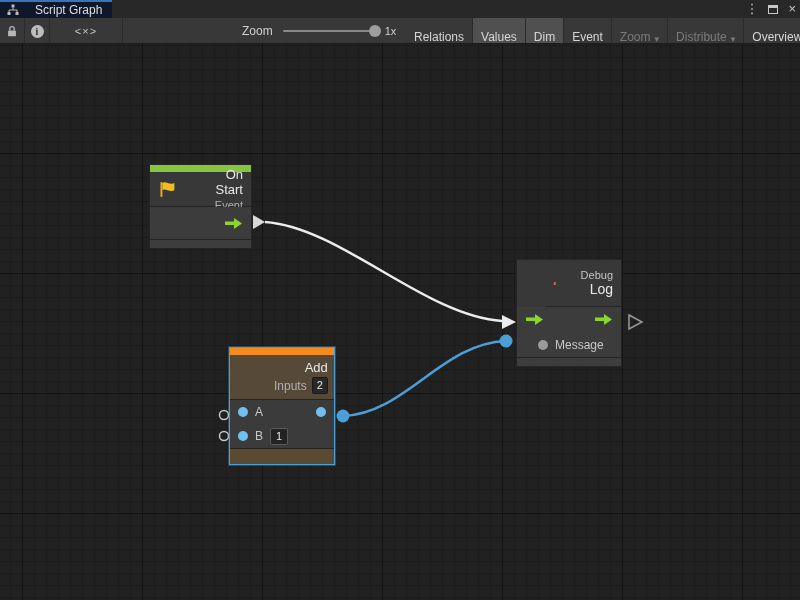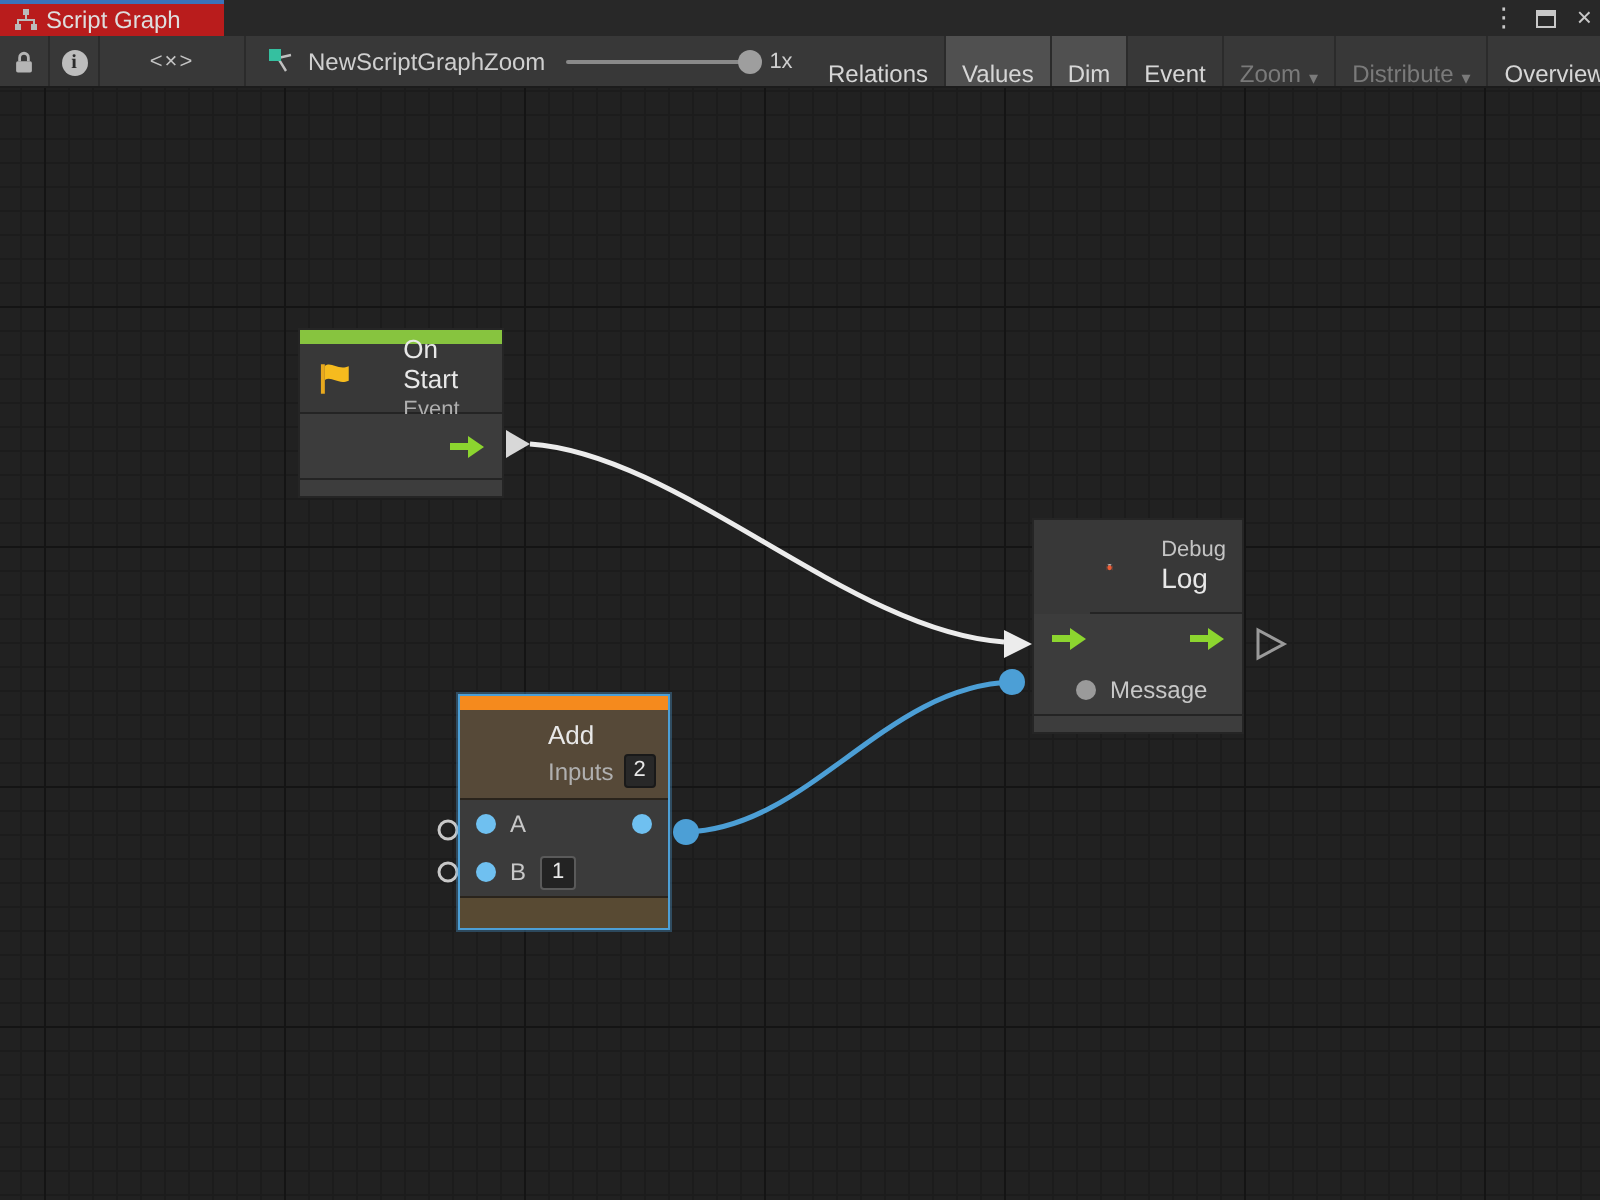--- a/index.html
+++ b/index.html
@@ -1,22 +1,22 @@
 <!DOCTYPE html>
 <html><head>
 <meta charset="utf-8">
 <style>
   * { margin:0; padding:0; box-sizing:border-box; }
   body { font-family:"Liberation Sans", sans-serif; background:#111; }
   .window { position:relative; width:800px; height:600px; overflow:hidden; background:#212121; }
 
   
   .tabstrip { position:absolute; top:0; left:0; width:800px; height:18px; background:#282828; }
-  .tab { position:absolute; left:0; top:0; height:18px; width:112px; background:#b91c1c;
-         border-top:2px solid #3C72B9; display:flex; align-items:center; gap:4px; padding-left:7px; }
+  .tab { position:absolute; left:0; top:0; height:18px; width:112px; background:#0f172a;
+         border-top:2px solid #3C72B9; display:flex; align-items:center; gap:16px; padding-left:7px; }
   .tab-label { font-size:12px; color:#dedede; white-space:nowrap; }
   .win-controls { position:absolute; right:4px; top:0; height:18px; display:flex; align-items:center; gap:10px; }
   .wc { color:#c8c8c8; font-size:13px; line-height:18px; cursor:default; }
   .wc-max { width:10px; height:9px; border:1px solid #c8c8c8; border-top:3px solid #c8c8c8; }
 
   
   .toolbar { position:absolute; top:18px; left:0; width:800px; height:26px; background:#383838;
              border-bottom:1px solid #1c1c1c; overflow:hidden; }
   .tb-left { position:absolute; left:0; top:0; height:26px; display:flex; }
   .tb-icon-btn { height:26px; display:flex; align-items:center; justify-content:center; border-right:1px solid #2b2b2b; }
@@ -46,21 +46,21 @@
       linear-gradient(90deg, #141414 1px, transparent 1px),
       linear-gradient(#1c1c1c 1px, transparent 1px),
       linear-gradient(90deg, #1c1c1c 1px, transparent 1px);
     background-size:120px 120px, 120px 120px, 12px 12px, 12px 12px;
     background-position:0 109px, 22px 0, 0 1px, 10px 0; }
   .wire-layer { position:absolute; top:0; left:0; z-index:1; }
 
   
   .node { position:absolute; z-index:2; background:#383838; border:1px solid #252525; }
   .colorbar { height:7px; }
-  .nhead { display:flex; align-items:center; gap:24px; padding:0 8px; border-bottom:1px solid #242424; }
+  .nhead { display:flex; align-items:center; gap:24px; padding:0 8px; border-bottom:1px solid #242424;text-align:right; }
   .ntitle { font-size:13px; color:#e8e8e8; }
   .nsub { font-size:11px; color:#b0b0b0; margin-top:2px; }
   .ncat { font-size:11px; color:#c4c4c4; }
   .nfoot { border-top:1px solid #242424; background:#3d3d3d; }
   .prow { position:relative; display:flex; align-items:center; gap:7px; padding:0 8px; background:#3c3c3c; }
   .plabel { font-size:12px; color:#c8c8c8; }
   .pdot { width:10px; height:10px; border-radius:50%; }
   .pdot.blue { background:#6FC0F0; }
   .pdot.gray { background:#9a9a9a; }
   .out-dot-right { position:absolute; right:8px; }
@@ -118,27 +118,20 @@
         </svg>
       </div>
       <div class="tb-icon-btn w2">
         <div class="info-circle">i</div>
       </div>
       <div class="tb-icon-btn w3">
         <span class="code-glyph">&lt;×&gt;</span>
       </div>
     </div>
 
-    <div class="graph-ref">
-      <svg width="14" height="14" viewBox="0 0 14 14">
-        <path d="M5 5 L11.5 3.5 M5 5 L9 11.5" stroke="#c0c0c0" stroke-width="1.2"></path>
-        <rect x="0.5" y="0.5" width="6" height="6" fill="#35C0A0"></rect>
-      </svg>
-      <span class="graph-ref-label">NewScriptGraph</span>
-    </div>
 
     <div class="zoom-group">
       <span class="zoom-label">Zoom</span>
       <div class="zoom-track">
         <div class="zoom-handle"></div>
       </div>
       <span class="zoom-value">1x</span>
     </div>
 
     <div class="tb-buttons">

